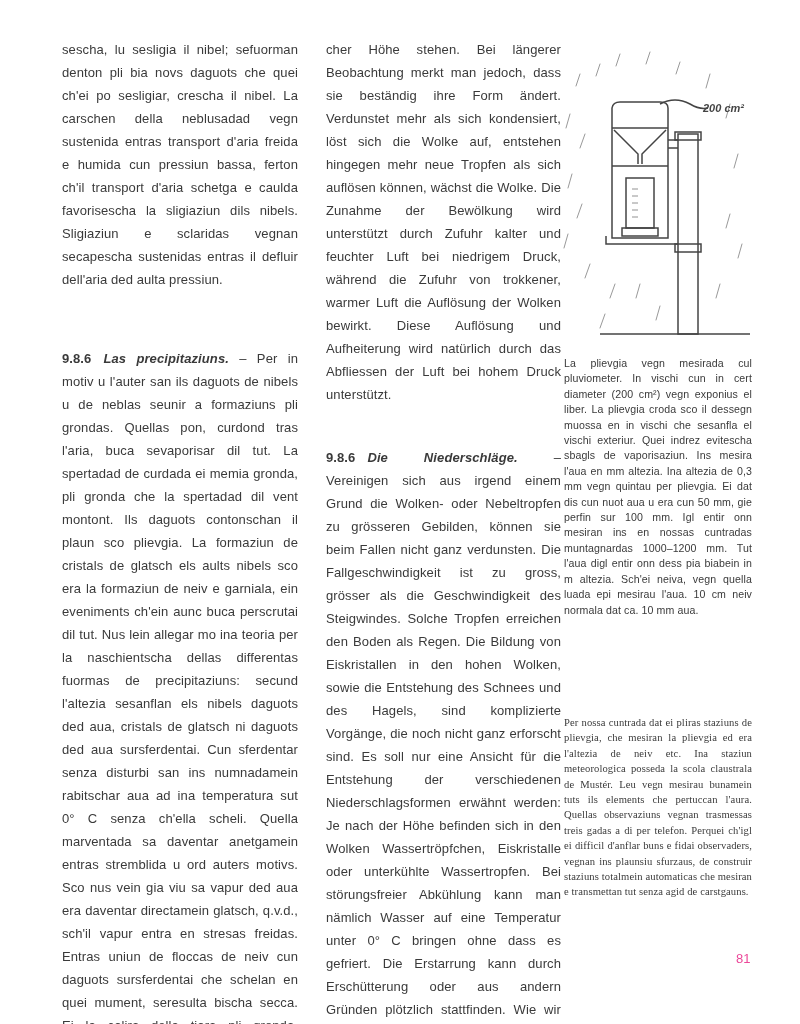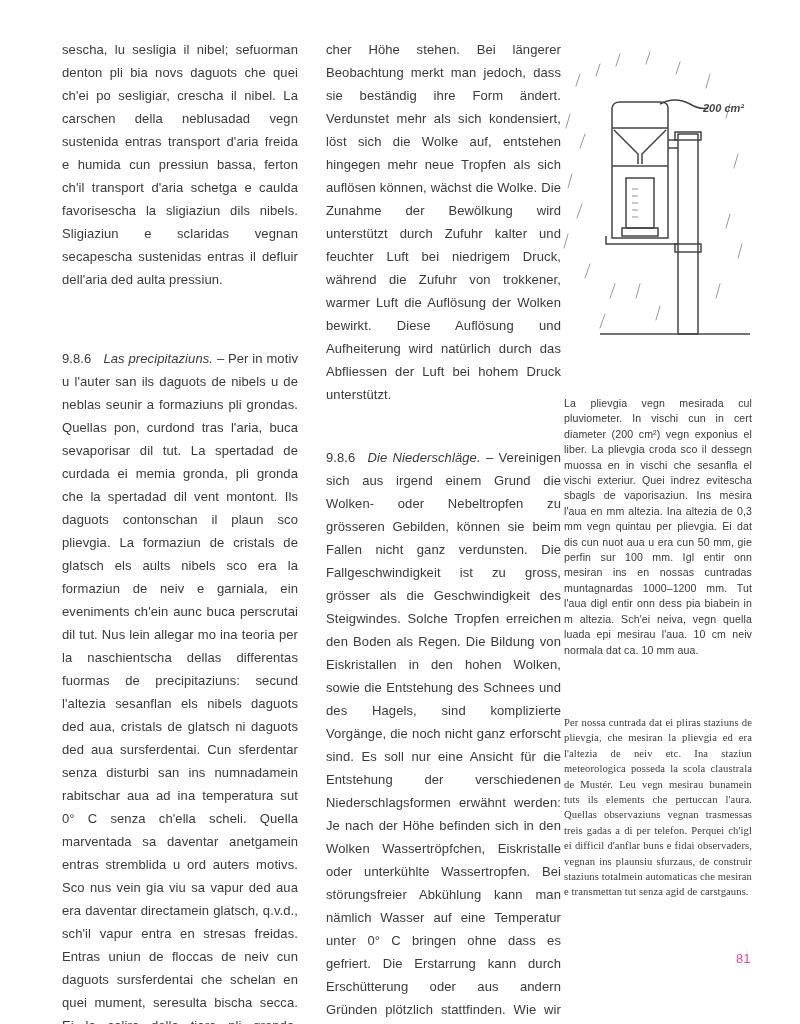--- a/index.html
+++ b/index.html
@@ -2,24 +2,24 @@
 <html><head>
 <meta charset="utf-8">
 <style>
   html, body { margin:0; padding:0; background:#ffffff; }
   body { width:800px; height:1024px; position:relative; overflow:hidden; color:#3a3a3a; font-family:"Liberation Sans", sans-serif; }
   .col { position:absolute; font-size:13px; line-height:23px; text-align:justify; letter-spacing:0.1px; }
   .col p { margin:0; }
   .col p.gap { margin-top:56px; }
   .c1 { left:62px; top:38px; width:236px; }
   .c2 { left:326px; top:38px; width:235px; }
-  .c3 { left:564px; top:356px; width:188px; font-size:10.6px; line-height:15.4px;margin-top:40px; }
+  .c3 { left:564px; top:356px; width:188px; font-size:10.6px; line-height:15.4px; }
   .c3b { left:564px; top:715px; width:188px; font-size:10.6px; line-height:15.4px;font-family:Liberation Serif, serif; }
-  .num { font-weight:normal; margin-right:12px; }
-  .it { font-style:italic; }
+  .num { font-weight:bold; margin-right:12px; }
+  .it { font-style:italic;font-weight:bold; }
   .figure { position:absolute; left:560px; top:44px; width:190px; height:295px;text-align:right; }
   .pagenum { position:absolute; left:736px; top:951px; font-size:13px; color:#ec4899; }
 </style>
 </head>
 <body>
 
 <div class="col c1">
   <p>sescha, lu sesligia il nibel; sefuorman denton pli bia novs daguots che quei ch'ei po sesligiar, crescha il nibel. La carschen della neblusadad vegn sustenida entras transport d'aria freida e humida cun pressiun bassa, ferton ch'il transport d'aria schetga e caulda favorisescha la sligiaziun dils nibels. Sligiaziun e scla­ridas vegnan secapescha sustenidas entras il defluir dell'aria ded aulta pressiun.</p>
   <p class="gap"><span class="num">9.8.6</span><span class="it">Las precipitaziuns.</span> <span>– Per in motiv u l'auter san ils daguots de nibels u de neblas seunir a formaziuns pli grondas. Quellas pon, curdond tras l'aria, buca sevaporisar dil tut. La spertadad de curdada ei memia gronda, pli gronda che la spertadad dil vent montont. Ils daguots contonschan il plaun sco plievgia. La formaziun de cristals de glatsch els aults nibels sco era la formaziun de neiv e garniala, ein eveniments ch'ein aunc buca perscrutai dil tut. Nus lein allegar mo ina teoria per la naschientscha dellas differentas fuormas de precipitaziuns: secund l'altezia sesanflan els nibels daguots ded aua, cristals de glatsch ni daguots ded aua sursferdentai. Cun sferdentar senza disturbi san ins numnadamein rabitschar aua ad ina temperatura sut 0° C senza ch'ella scheli. Quella marventada sa daventar anetgamein entras stremblida u ord auters motivs. Sco nus vein gia viu sa vapur ded aua era daventar directamein glatsch, q.v.d., sch'il vapur entra en stresas freidas. Entras uniun de floccas de neiv cun daguots sursferdentai che schelan en quei mument, seresulta bischa secca. Ei la calira della tiara pli gronda, sesaulza l'aria spert ensiviars e catscha la bischa secca tier ils daguots ded aua surschelada, e da quella mischeida sefuorma garniala. Sia structura lai supponer ina tala formaziun. Perquei croda garniala adina all'entschatta d'in uradi suenter in cauld di cun ferm vent ascendent sut nibels de migliac.</span></p>
 </div>

